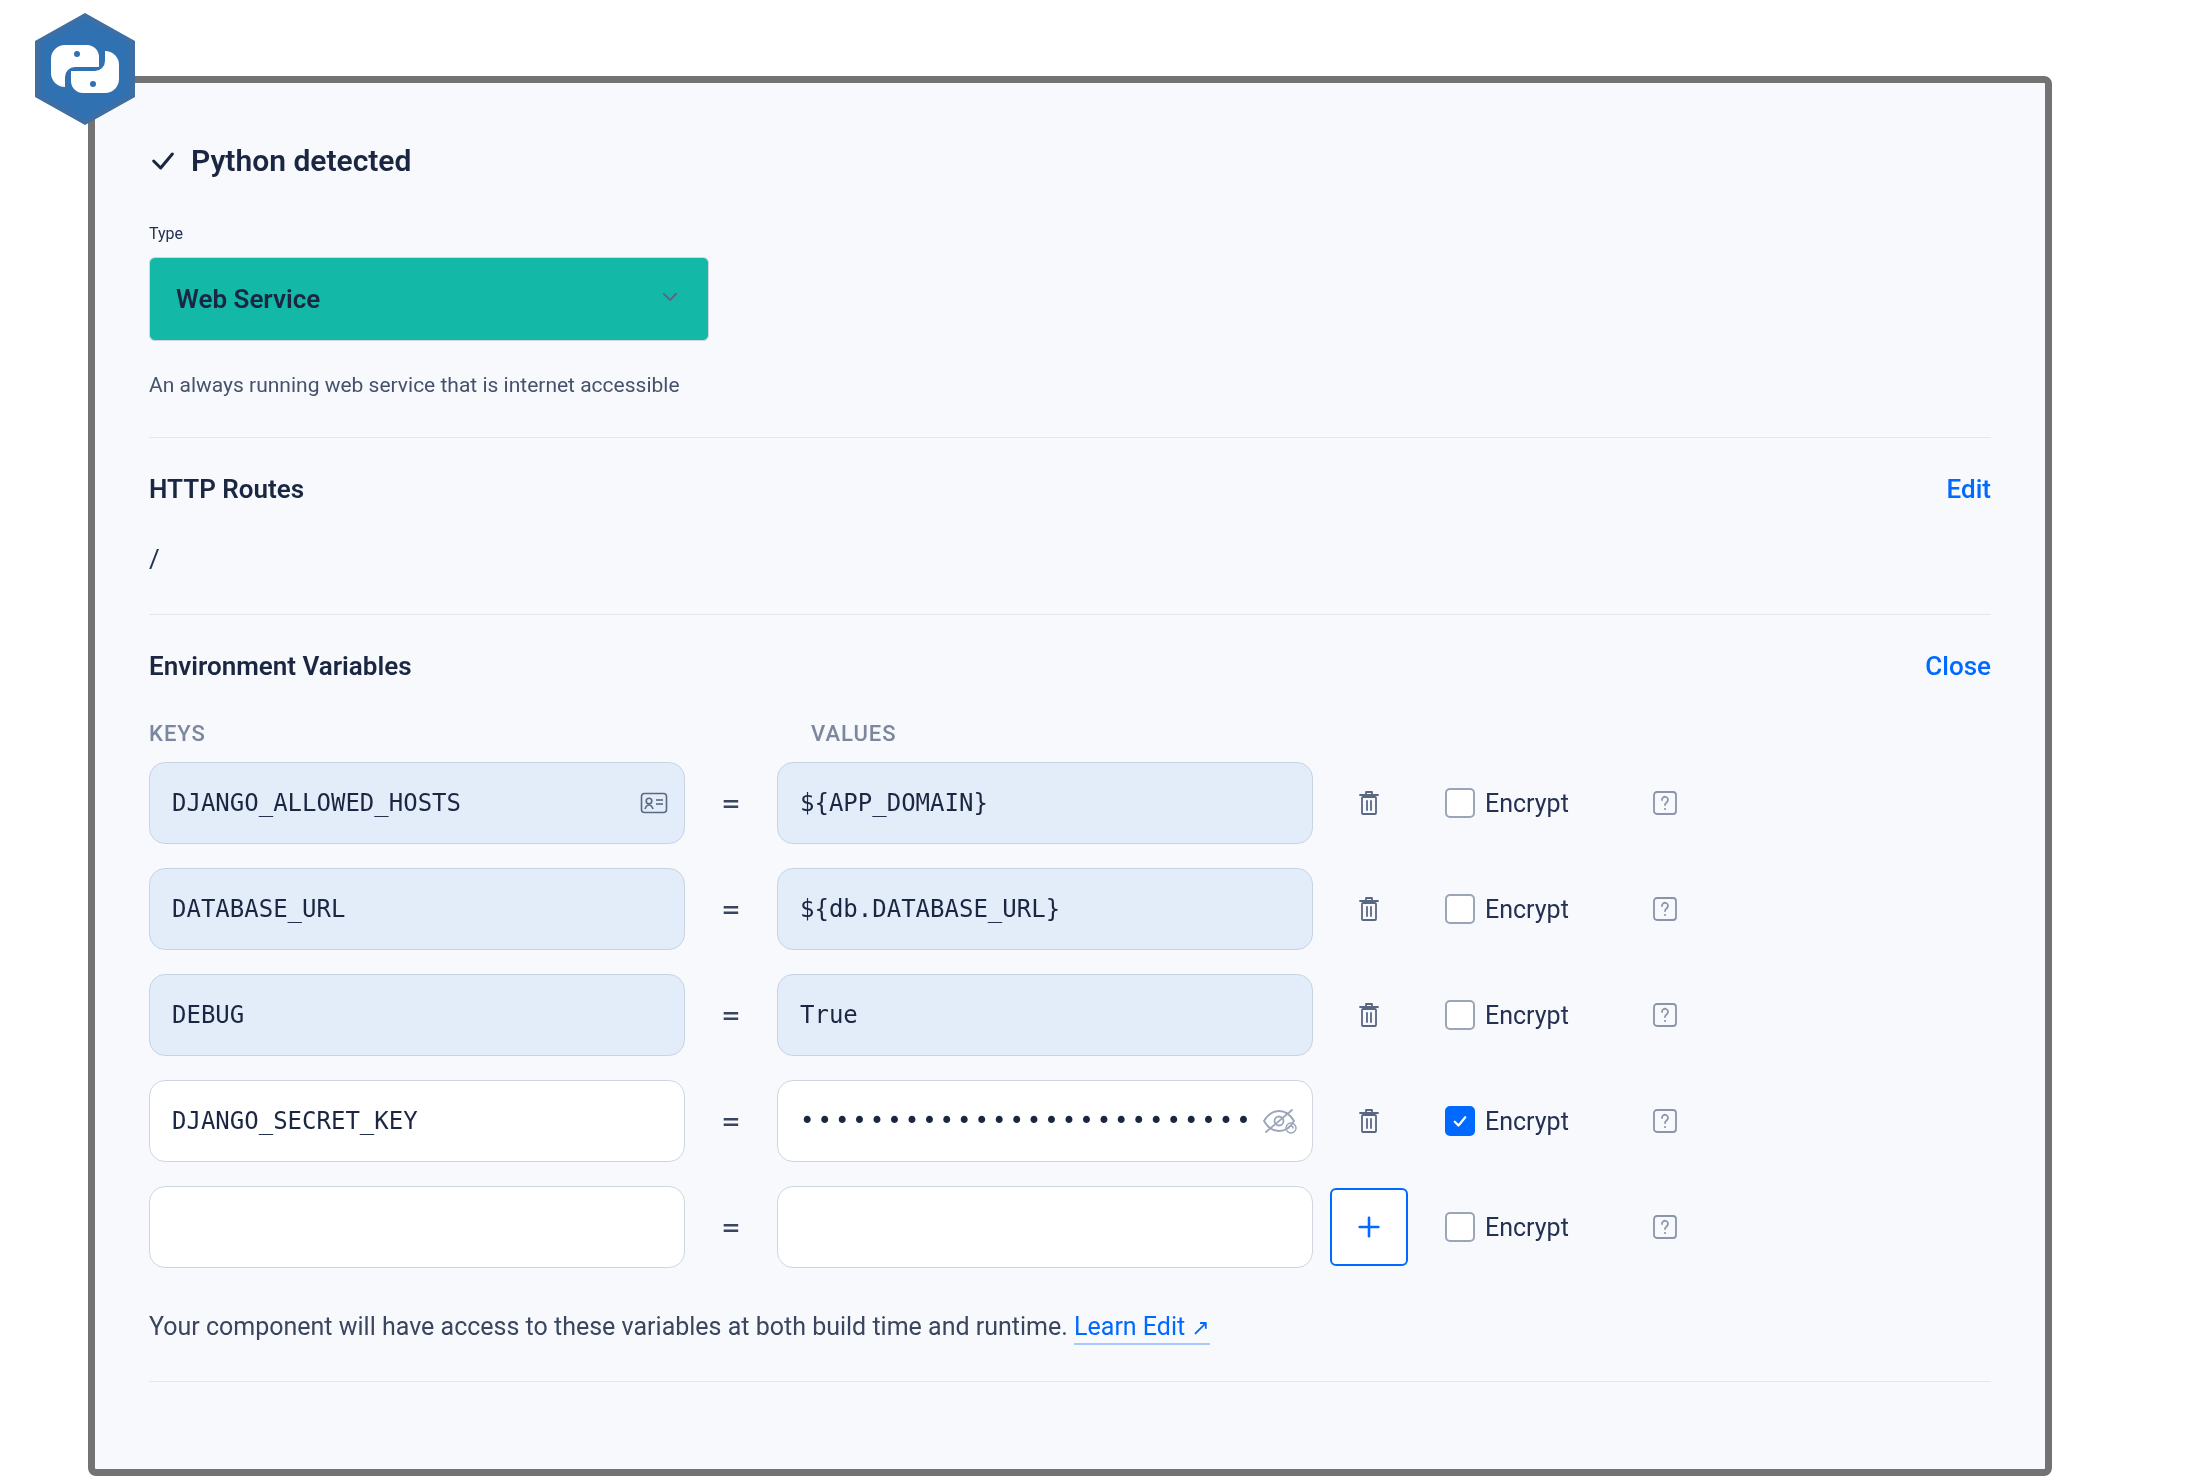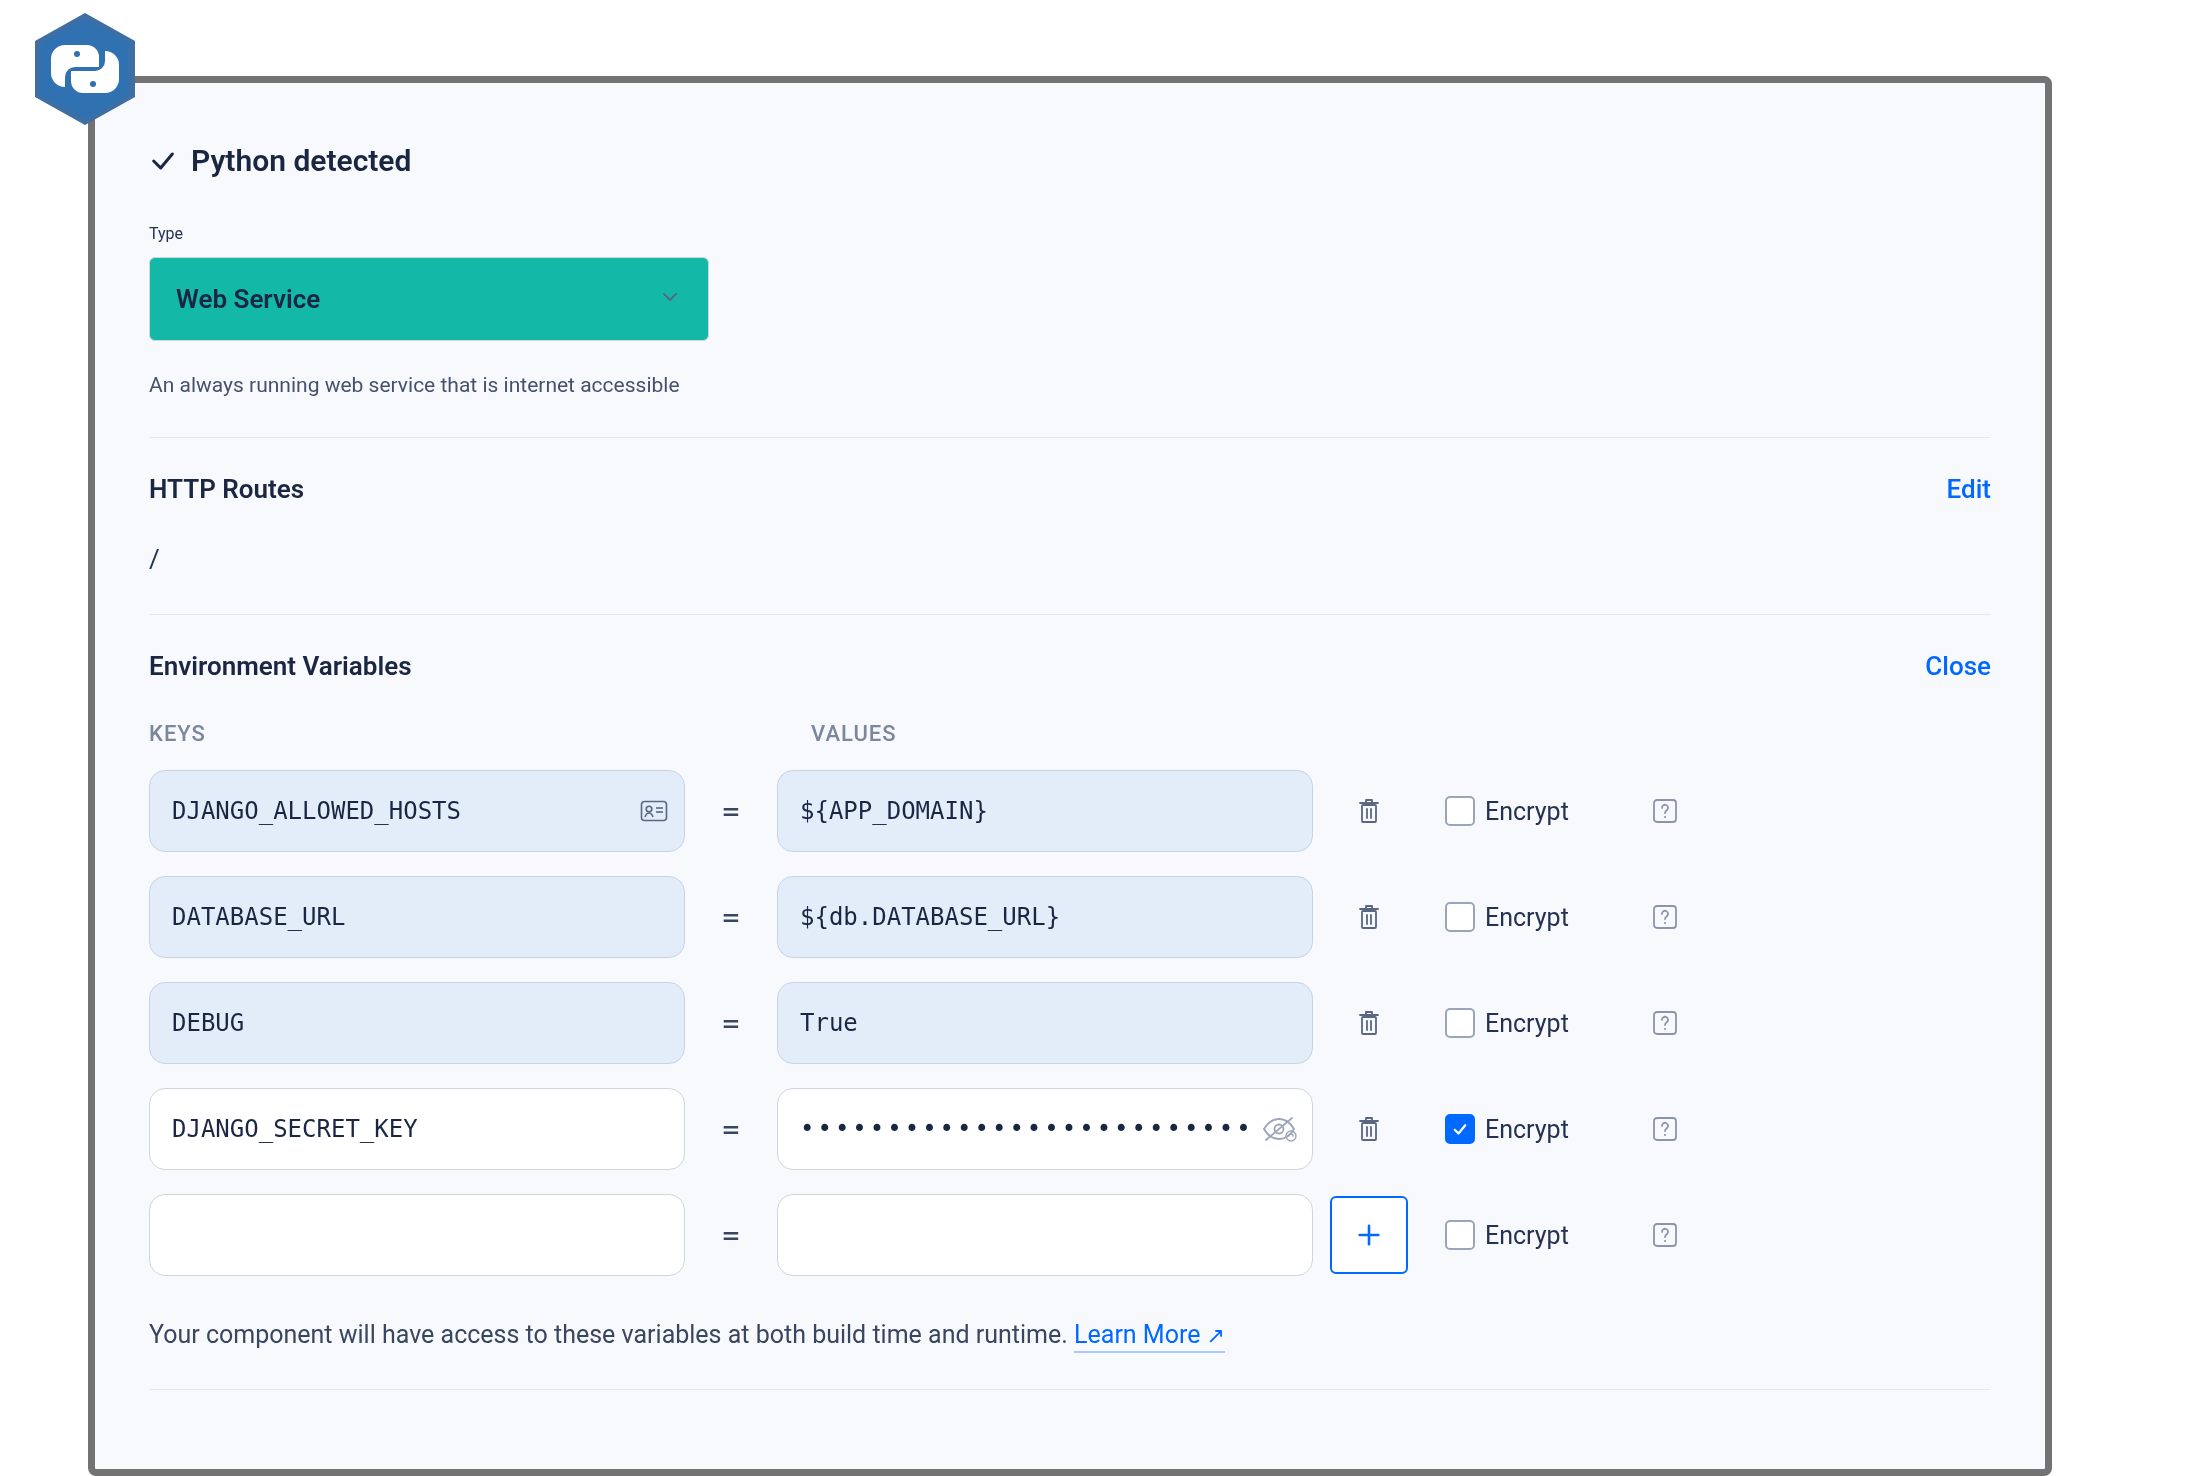--- a/index.html
+++ b/index.html
@@ -108,21 +108,21 @@
     font-size: 26px;
     color: #253152;
     margin-top: 40px;
   }
 
   .env-grid-header {
     display: grid;
     grid-template-columns: 536px 92px 536px;
     gap: 17px;
     margin-top: 40px;
-    margin-bottom: 24px;
+    margin-bottom: 16px;
   }
   .env-col-label {
     font-size: 22px;
     letter-spacing: 1px;
     font-weight: 500;
     color: #7b879d;
     text-transform: uppercase;
   }
 
   .env-rows { display: flex; flex-direction: column; gap: 24px; }
@@ -456,19 +456,19 @@
                 <path d="M10 10 a3 3 0 1 1 5 2 c-1 1 -2 1.5 -2 3" stroke-linecap="round"></path>
                 <circle cx="13" cy="19" r="1.1" fill="#8b95aa" stroke="none"></circle>
               </svg>
             </span>
           </div>
         </div>
       </div>
 
     <div class="footer-note">
       <span>Your component will have access to these variables at both build time and runtime.</span>
-      <a><span>Learn More</span><span class="ext-arrow">↗</span></a>
+      <a><span>Learn Edit</span><span class="ext-arrow">↗</span></a>
     </div>
 
     <div class="divider" style="margin-bottom:0;"></div>
 
   </div>
 </div>
 
 </body></html>

